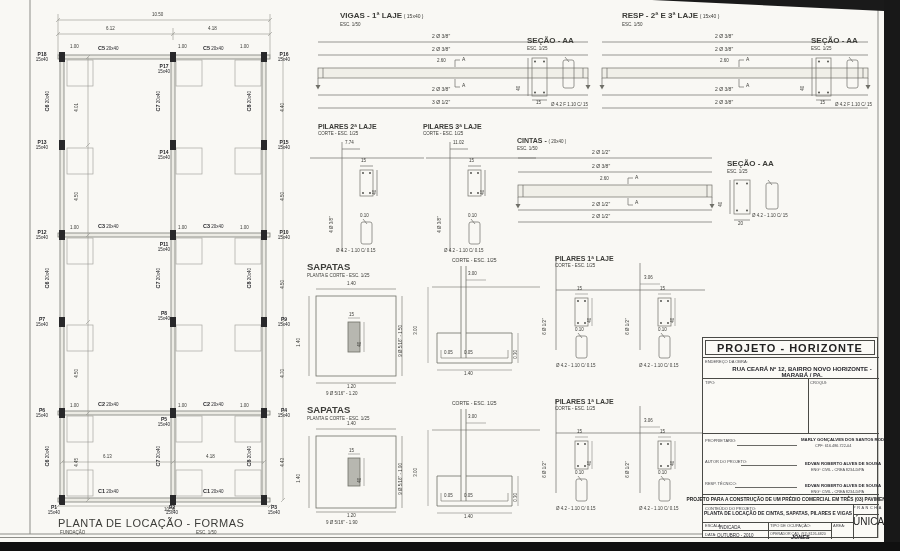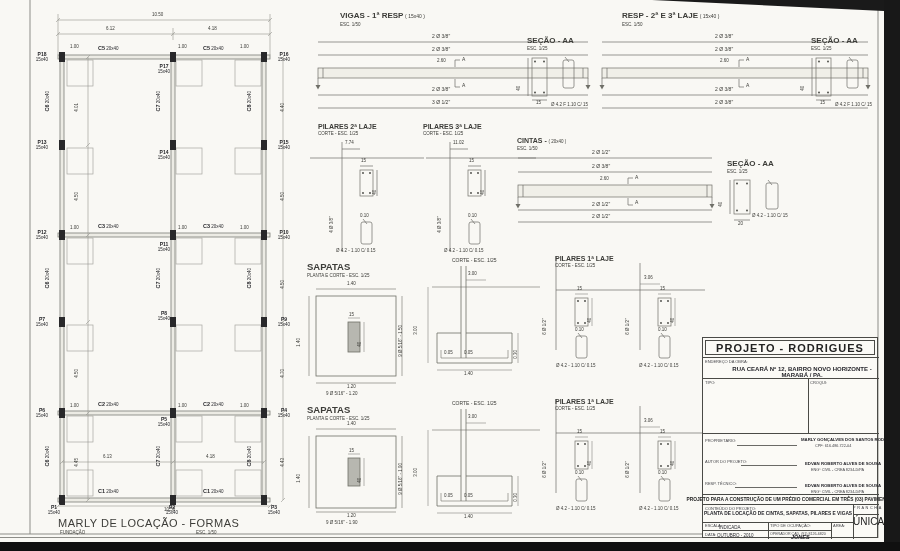--- a/index.html
+++ b/index.html
@@ -426,25 +426,25 @@
 <div class="clab" style="left:30px;top:317px"><span>P7</span><span class="sz">15x40</span></div>
 <div class="clab" style="left:152px;top:311px"><span>P8</span><span class="sz">15x40</span></div>
 <div class="clab" style="left:272px;top:317px"><span>P9</span><span class="sz">15x40</span></div>
 <div class="clab" style="left:30px;top:408px"><span>P6</span><span class="sz">15x40</span></div>
 <div class="clab" style="left:152px;top:417px"><span>P5</span><span class="sz">15x40</span></div>
 <div class="clab" style="left:272px;top:408px"><span>P4</span><span class="sz">15x40</span></div>
 <div class="clab" style="left:42px;top:505px"><span>P1</span><span class="sz">15x40</span></div>
 <div class="clab" style="left:160px;top:505px"><span>P2</span><span class="sz">15x40</span></div>
 <div class="clab" style="left:262px;top:505px"><span>P3</span><span class="sz">15x40</span></div>
 
-<div class="lb t11" style="left:58px;top:518px">MARLY DE LOCAÇÃO - FORMAS</div>
+<div class="lb t11" style="left:58px;top:518px">PLANTA DE LOCAÇÃO - FORMAS</div>
 <div class="lb t4" style="left:60px;top:531px">FUNDAÇÃO</div>
 <div class="lb t4" style="left:196px;top:531px">ESC. 1/50</div>
 
-<div class="lb" style="left:340px;top:12px"><span class="t8 b">VIGAS - 1ª RESP</span> <span class="t5">( 15x40 )</span></div>
+<div class="lb" style="left:340px;top:12px"><span class="t8 b">VIGAS - 1ª LAJE</span> <span class="t5">( 15x40 )</span></div>
 <div class="lb t4" style="left:340px;top:23px">ESC. 1/50</div>
 <div class="lb t5" style="left:432px;top:34px">2 Ø 3/8"</div>
 <div class="lb t5" style="left:432px;top:47px">2 Ø 3/8"</div>
 <div class="lb t4" style="left:437px;top:59px">2.60</div>
 <div class="lb t5" style="left:462px;top:57px">A</div>
 <div class="lb t5" style="left:462px;top:83px">A</div>
 <div class="lb t5" style="left:432px;top:87px">2 Ø 3/8"</div>
 <div class="lb t5" style="left:432px;top:100px">3 Ø 1/2"</div>
 <div class="lb t8 b" style="left:527px;top:37px">SEÇÃO - AA</div>
 <div class="lb t4" style="left:527px;top:47px">ESC. 1/25</div>
@@ -555,21 +555,21 @@
 <div class="lb t4" style="left:577px;top:430px">15</div>
 <div class="lb t4" style="left:660px;top:430px">15</div>
 <div class="lb t4 rot" style="left:593px;top:461px">40</div>
 <div class="lb t4 rot" style="left:676px;top:461px">40</div>
 <div class="lb t4" style="left:575px;top:471px">0.10</div>
 <div class="lb t4" style="left:658px;top:471px">0.10</div>
 <div class="lb t4" style="left:556px;top:507px">Ø 4.2 - 1.10 C/ 0.15</div>
 <div class="lb t4" style="left:639px;top:507px">Ø 4.2 - 1.10 C/ 0.15</div>
 
 <div class="tb">
-  <div class="tb-header">PROJETO - RODRIGUES</div>
+  <div class="tb-header">PROJETO - HORIZONTE</div>
   <div class="hl" style="left:0;top:19px;width:176px"></div>
   <div class="cell-lb" style="left:2px;top:21px">ENDEREÇO DA OBRA:</div>
   <div class="tb-addr">RUA CEARÁ Nº 12, BAIRRO NOVO HORIZONTE  -  MARABÁ / PA.</div>
   <div class="hl" style="left:0;top:40px;width:176px"></div>
   <div class="vl" style="left:105px;top:40px;height:55px"></div>
   <div class="cell-lb" style="left:2px;top:42px">TIPO:</div>
   <div class="cell-lb" style="left:107px;top:42px">CROQUI:</div>
   <div class="hl" style="left:0;top:95px;width:176px"></div>
   <div class="cell-lb" style="left:2px;top:100px">PROPRIETÁRIO:</div>
   <div class="sig-line" style="left:34px;top:107px;width:60px"></div>

